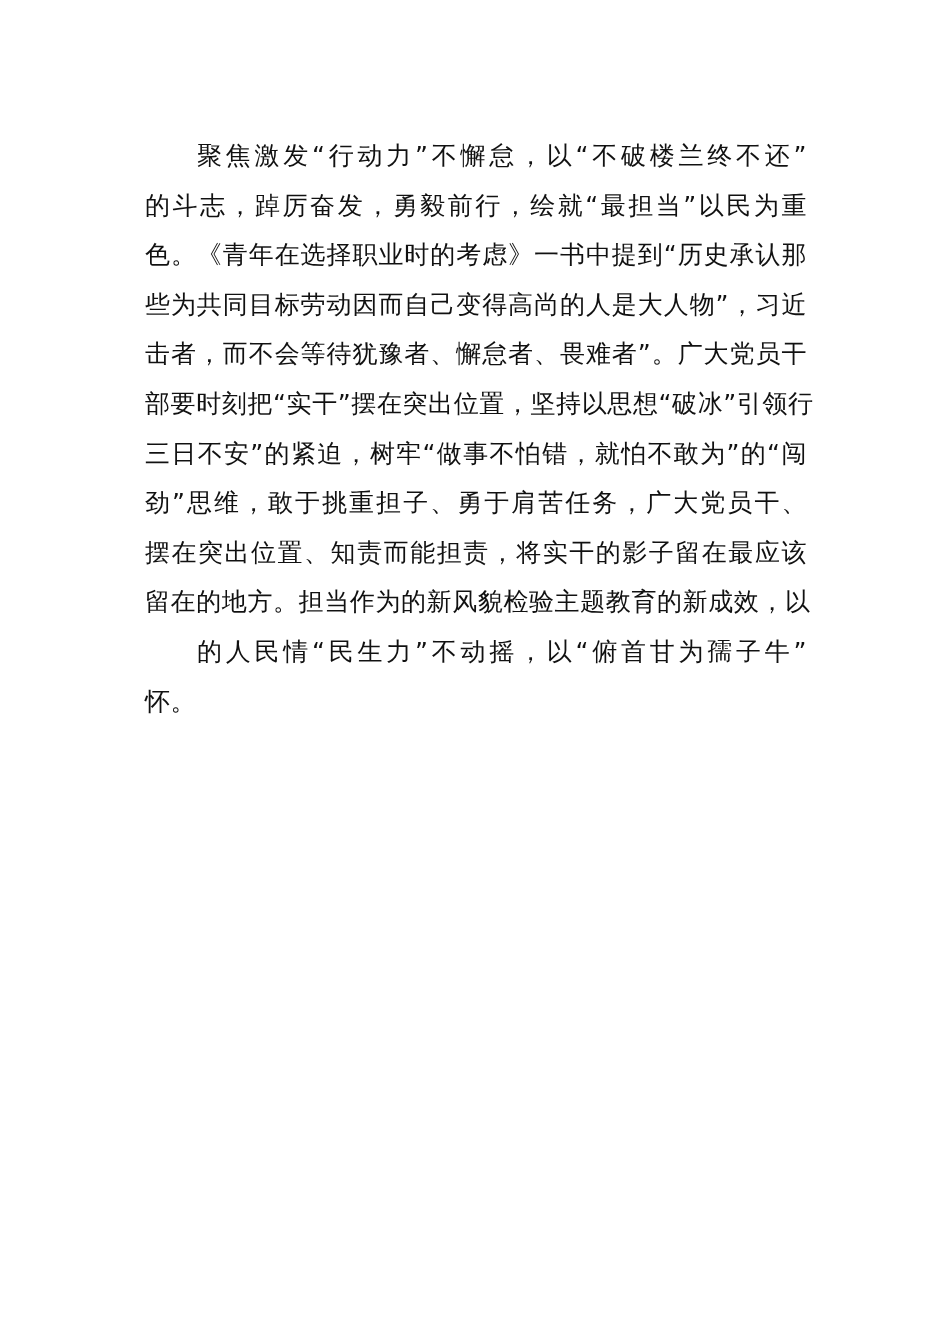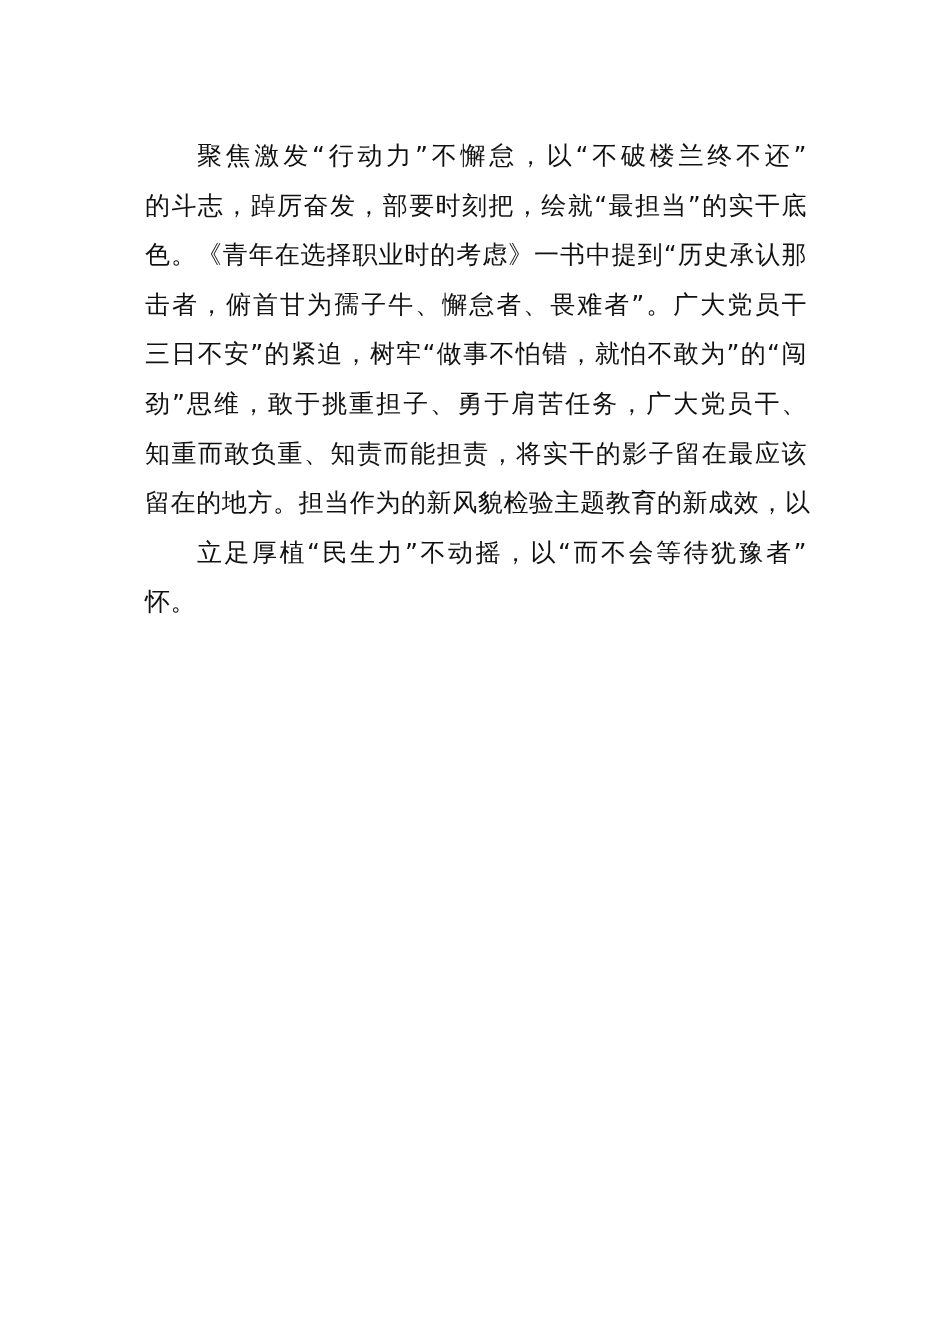--- a/index.html
+++ b/index.html
@@ -45,28 +45,30 @@
     }
   </style>
 </head>
 <body>
 
 <div class="page">
   <div class="text-block">
 
     <div>
       <div class="line indent justify">聚焦激发“行动力”不懈怠，以“不破楼兰终不还”</div>
-      <div class="line justify">的斗志，踔厉奋发，部要时刻把，绘就“最担当”的实干底</div>
+      <div class="line justify">的斗志，踔厉奋发，勇毅前行，绘就“最担当”以民为重</div>
       <div class="line justify">色。《青年在选择职业时的考虑》一书中提到“历史承认那</div>
-      <div class="line justify">击者，俯首甘为孺子牛、懈怠者、畏难者”。广大党员干</div>
+      <div class="line justify">些为共同目标劳动因而自己变得高尚的人是大人物”，习近</div>
+      <div class="line justify">击者，而不会等待犹豫者、懈怠者、畏难者”。广大党员干</div>
+      <div class="line justify">部要时刻把“实干”摆在突出位置，坚持以思想“破冰”引领行</div>
       <div class="line justify">三日不安”的紧迫，树牢“做事不怕错，就怕不敢为”的“闯</div>
       <div class="line justify">劲”思维，敢于挑重担子、勇于肩苦任务，广大党员干、</div>
-      <div class="line justify">知重而敢负重、知责而能担责，将实干的影子留在最应该</div>
+      <div class="line justify">摆在突出位置、知责而能担责，将实干的影子留在最应该</div>
       <div class="line justify">留在的地方。担当作为的新风貌检验主题教育的新成效，以</div>
     </div>
 
     <div>
-      <div class="line indent justify">立足厚植“民生力”不动摇，以“而不会等待犹豫者”</div>
+      <div class="line indent justify">的人民情“民生力”不动摇，以“俯首甘为孺子牛”</div>
       <div class="line">怀。</div>
     </div>
 
   </div>
 </div>
 
 </body></html>

